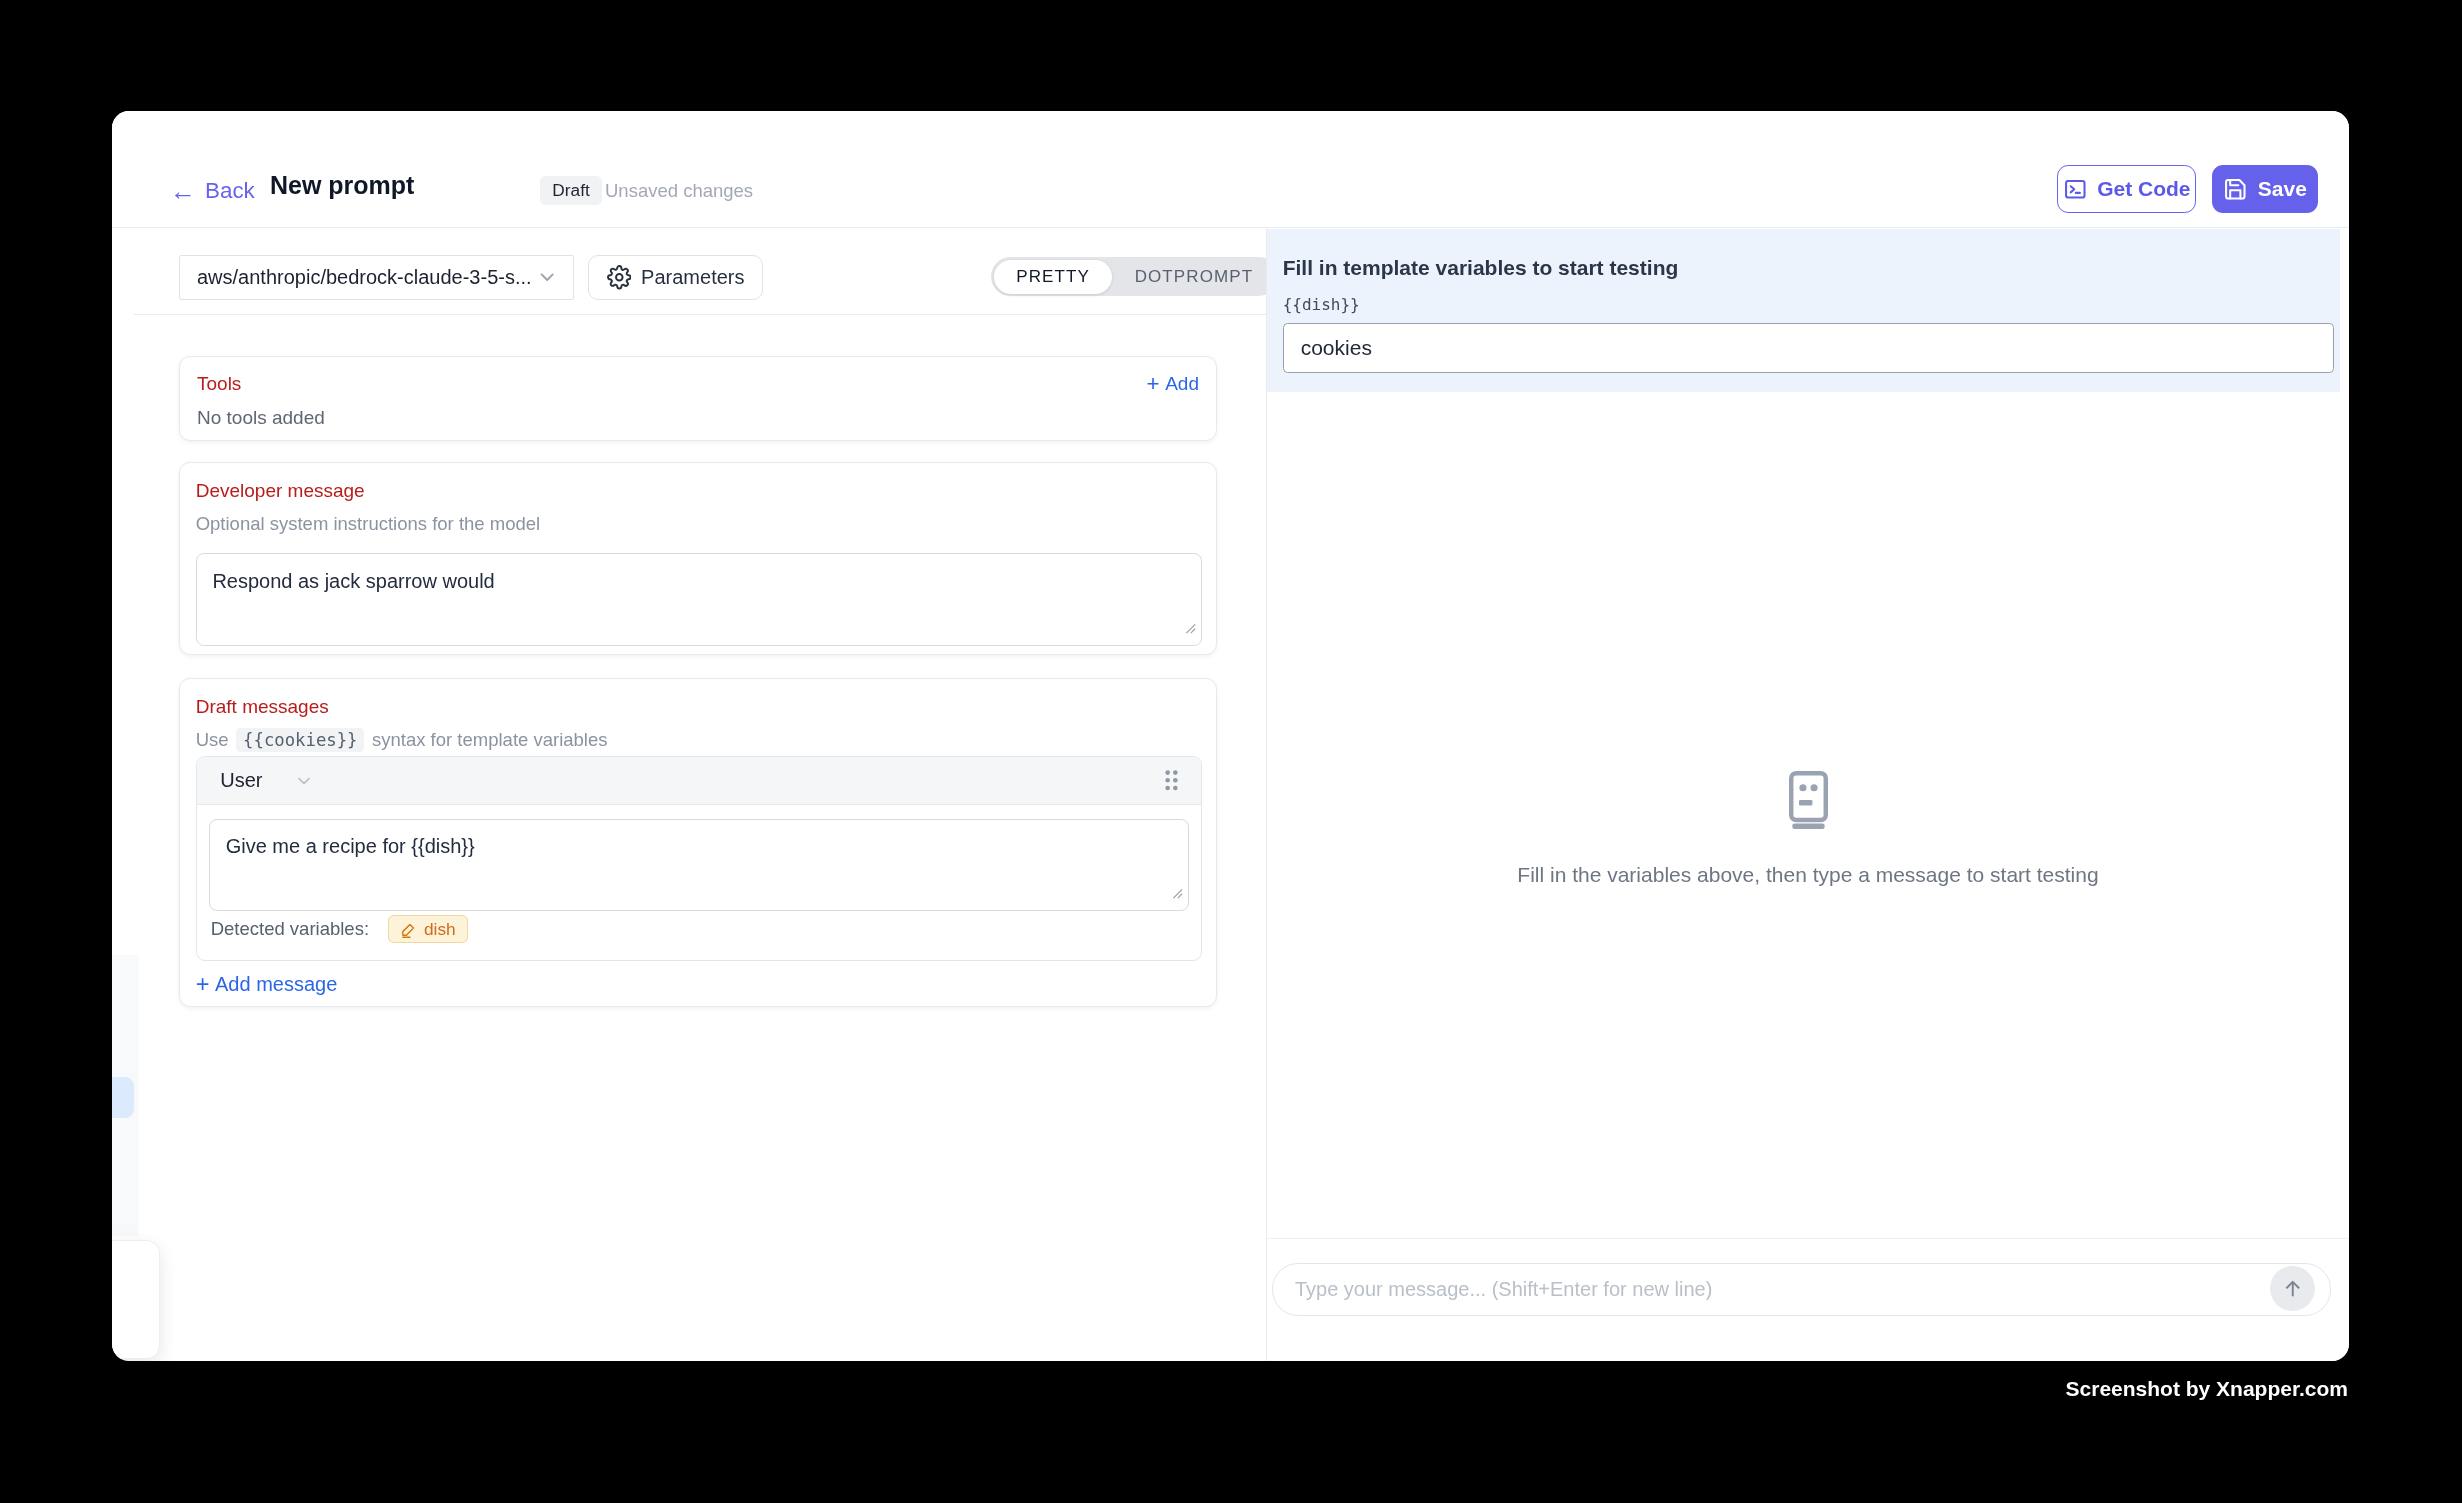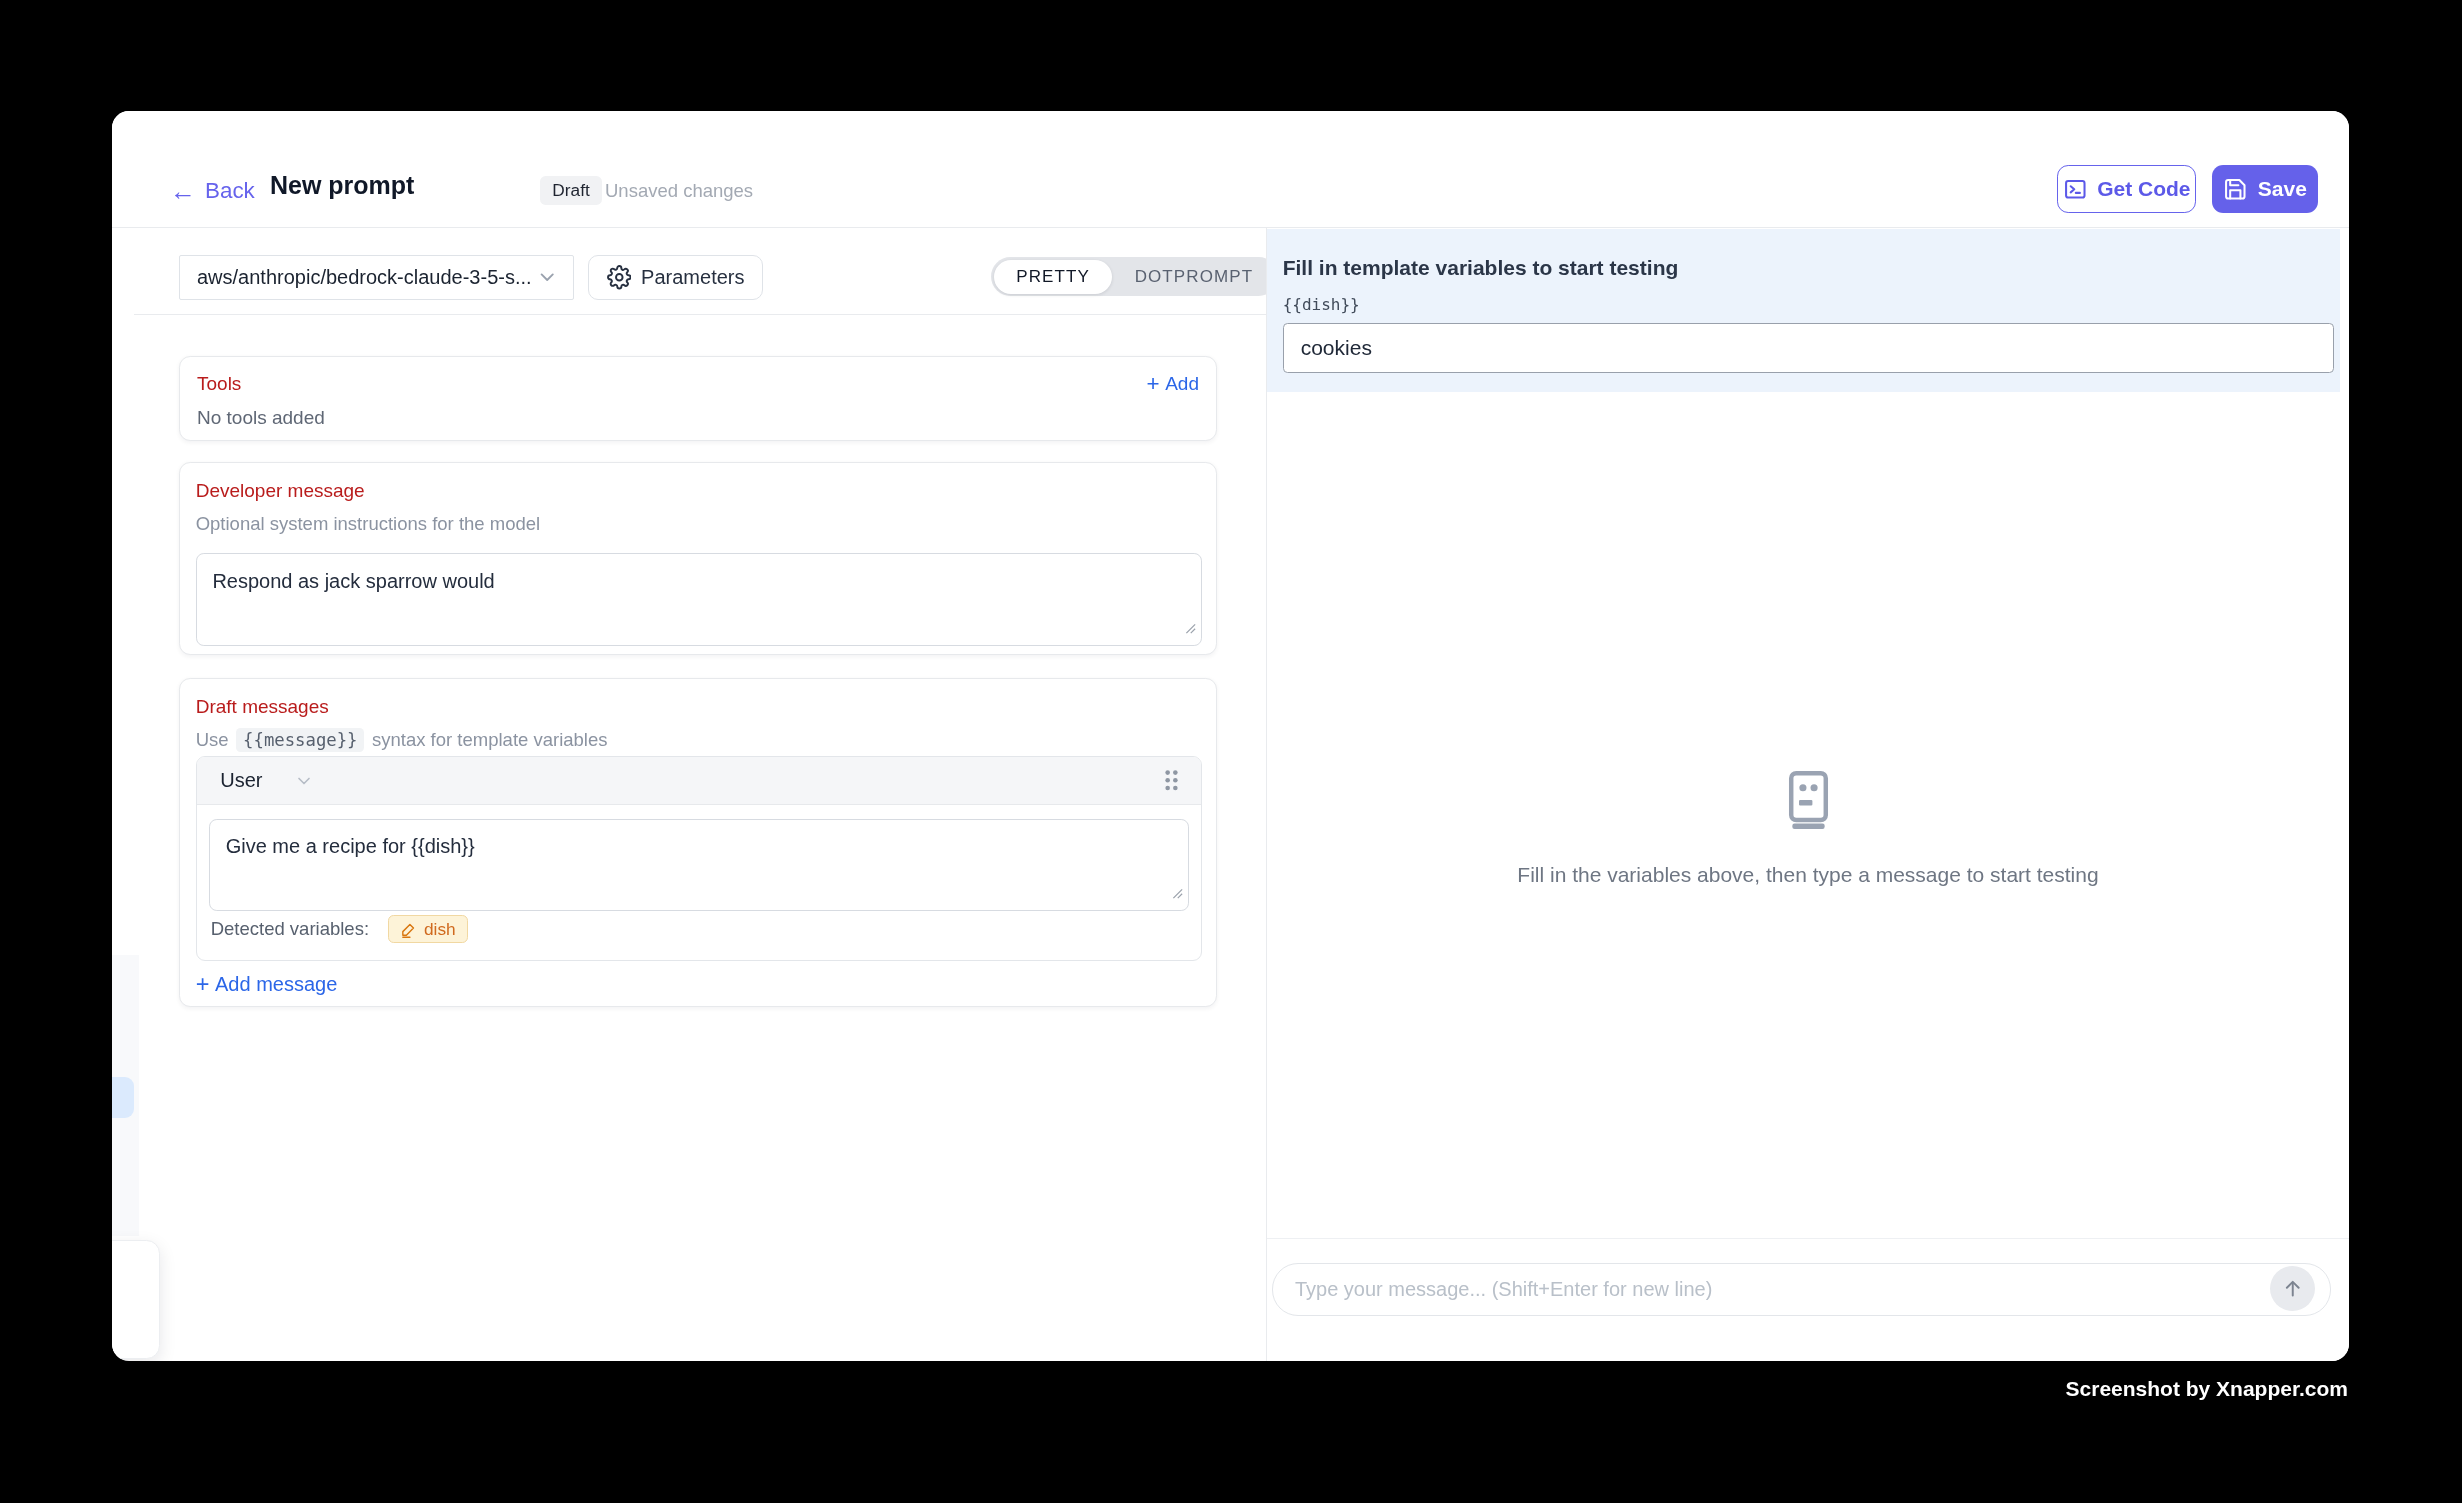--- a/index.html
+++ b/index.html
@@ -182,21 +182,21 @@
             <line x1="12" y1="18" x2="18" y2="12"></line>
         </svg>
       </span>
     </div>
   </div>
 
   <div id="messages-card" class="card abs">
     <div class="card-title">Draft messages</div>
     <div class="card-sub" style="margin-top:10px; display:flex; align-items:center; gap:7.8px;">
       <span>Use</span>
-      <span class="var-hint-badge mono">{{message}}</span>
+      <span class="var-hint-badge mono">{{cookies}}</span>
       <span>syntax for template variables</span>
     </div>
 
     <div id="message-block">
       <div id="message-header" style="justify-content:space-between;">
         <div id="role-select">
           <span>User</span>
           <svg width="20" height="20" viewBox="0 0 24 24" fill="none" stroke="#b6bcc6" stroke-width="2" stroke-linecap="round" stroke-linejoin="round">
             <polyline points="6,9 12,15 18,9"></polyline>
           </svg>

